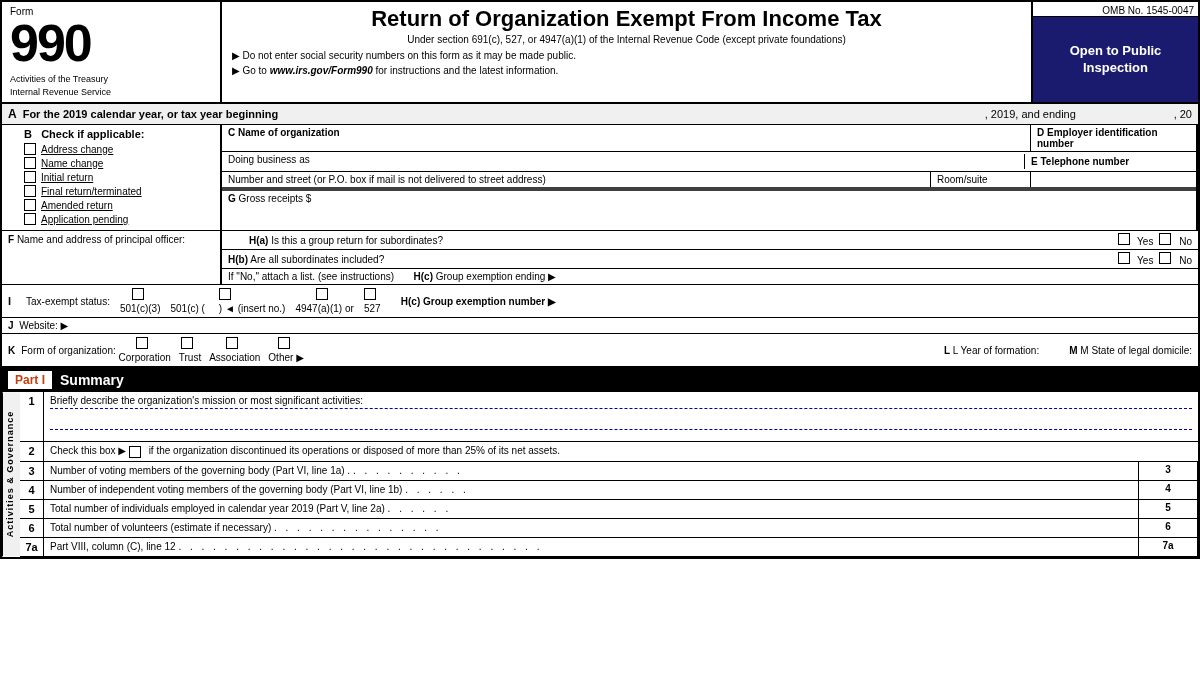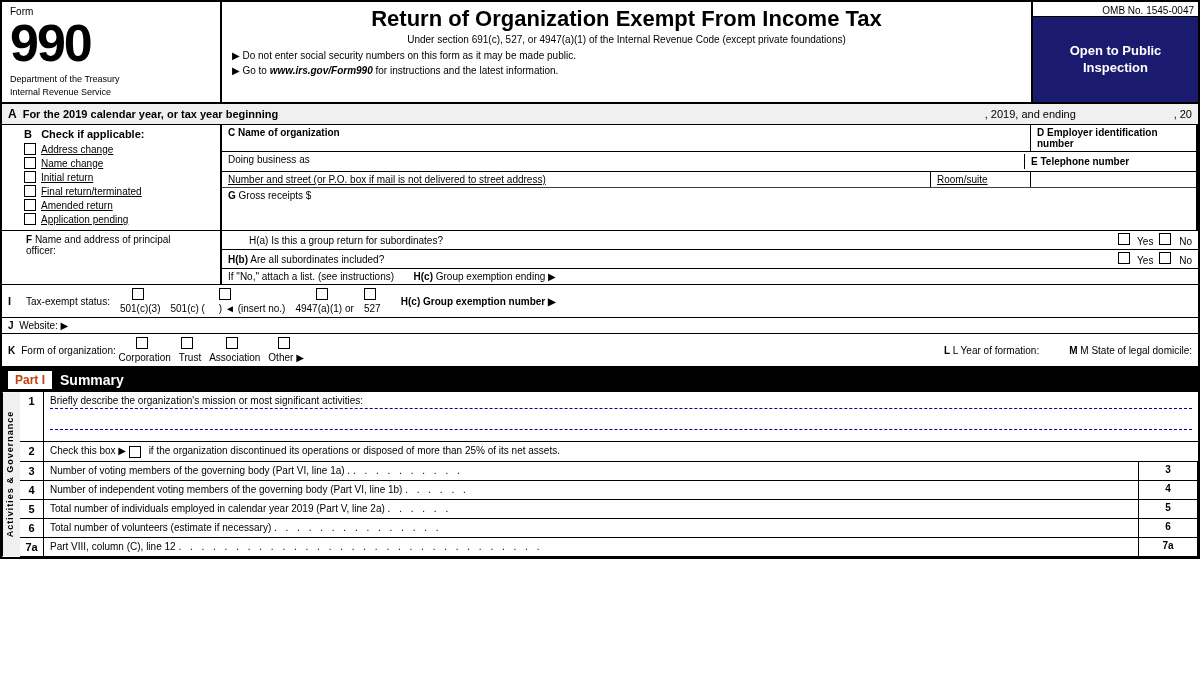--- a/index.html
+++ b/index.html
@@ -314,21 +314,21 @@
 </head>
 <body>
 
 <div class="form-container">
 
   <div class="header-section">
     <div class="form-number-block">
       <span class="form-label">Form</span>
       <span class="form-990">990</span>
       <div class="dept-info">
-        <div>Department of the Treasury</div>
+        <div>Activities of the Treasury</div>
         <div>Internal Revenue Service</div>
       </div>
     </div>
 
     <div class="header-main">
       <div class="header-title">Return of Organization Exempt From Income Tax</div>
       <div class="header-subtitle">Under section 691(c), 527, or 4947(a)(1) of the Internal Revenue Code (except private foundations)</div>
       <div class="header-bullets">
         <p>▶ Do not enter social security numbers on this form as it may be made public.</p>
         <p>▶ Go to <span style="font-style:italic;font-weight:bold;">www.irs.gov/Form990</span> for instructions and the latest information.</p>
@@ -398,49 +398,49 @@
 
       <div style="border-bottom:1px solid #000; padding:2px 6px; font-size:10px; display:flex;">
         <div style="flex:1; border-right:1px solid #000;">
           <span>Doing business as</span>
         </div>
         <div style="width:165px; padding:2px 6px; font-size:10px; font-weight:bold;">
           <span>E </span><span>Telephone number</span>
         </div>
       </div>
 
-      <div style="display:flex; border-bottom:1px solid #404040;text-decoration:underline;">
+      <div style="display:flex; border-bottom:4px solid #404040;">
         <div style="flex:1; padding:2px 6px; font-size:10px; border-right:1px solid #000;">
           <span>Number and street (or P.O. box if mail is not delivered to street address)</span>
         </div>
         <div style="width:100px; padding:2px 6px; font-size:10px; border-right:1px solid #000;">
           <span>Room/suite</span>
         </div>
         <div style="width:165px; padding:2px 6px; font-size:10px;"></div>
       </div>
 
       <div style="display:flex;">
         <div style="width:165px; padding:2px 6px; font-size:10px;">
           <span style="font-weight:bold;">G </span>
           <span>Gross receipts $</span>
         </div>
       </div>
     </div>
   </div>
 
   <div class="fh-row" style="border-bottom:1px solid #000;">
 
-    <div style="width:220px; min-width:220px; border-right:2px solid #000; padding:3px 24px; font-size:10px;">
+    <div style="width:220px; min-width:220px; border-right:2px solid #000; padding:3px 6px; font-size:10px;">
       <span style="font-weight:bold;">F </span>
       <span>Name and address of principal officer:</span>
     </div>
 
     <div style="flex:1; display:flex; flex-direction:column;">
       <div style="padding:2px 6px; font-size:10px; border-bottom:1px solid #000; display:flex; align-items:center;">
-        <span><span style="font-weight:normal;padding-left:21px;">H(a)</span> Is this a group return for subordinates?</span>
+        <span><span style="font-weight:bold;padding-left:21px;">H(a)</span> Is this a group return for subordinates?</span>
         <span style="margin-left:auto; display:flex; gap:6px;">
           <span><span class="checkbox" style="display:inline-block;"></span> Yes</span>
           <span><span class="checkbox" style="display:inline-block;"></span> No</span>
         </span>
       </div>
       <div style="padding:2px 6px; font-size:10px; border-bottom:1px solid #000; display:flex; align-items:center;">
         <span><span style="font-weight:bold;">H(b)</span> Are all subordinates included?</span>
         <span style="margin-left:auto; display:flex; gap:6px;">
           <span><span class="checkbox" style="display:inline-block;"></span> Yes</span>
           <span><span class="checkbox" style="display:inline-block;"></span> No</span>

